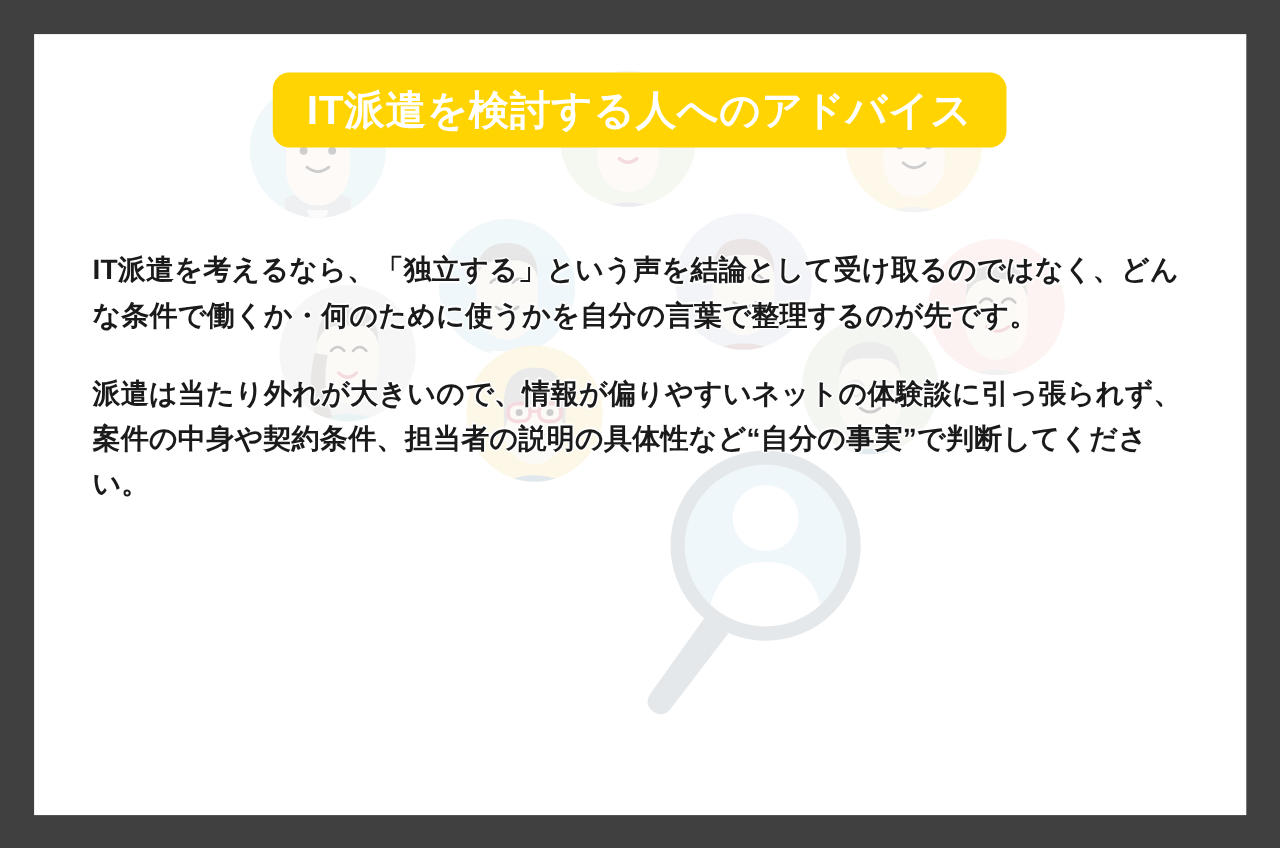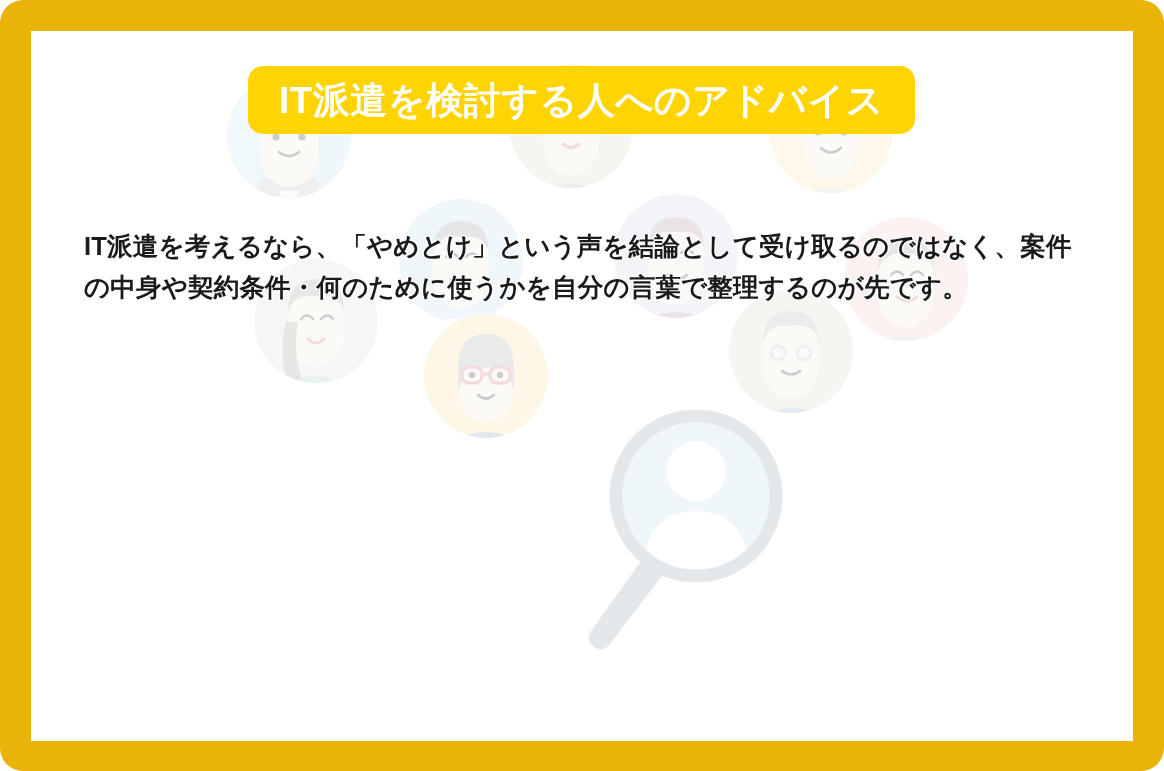--- a/index.html
+++ b/index.html
@@ -8,24 +8,23 @@
     background: #ffffff;
   }
   body {
     font-family: "Liberation Sans", "DejaVu Sans", sans-serif;
   }
 
   .slide {
     position: relative;
     width: 1164px;
     height: 771px;
-    background: #eab308;
+    background: #404040;
     overflow: hidden;
     box-sizing: border-box;
-    border-radius: 23px;
   }
 
   .canvas {
     position: absolute;
     left: 31px;
     top: 31px;
     width: 1102px;
     height: 710px;
     background: #ffffff;
     overflow: hidden;
@@ -260,17 +259,18 @@
         </g>
         <circle cx="665" cy="465" r="80" fill="none" stroke="#A9B6C0" stroke-width="13"></circle>
       </g>
     </svg>
 
     <div class="title-badge">
       <span class="title-text">IT派遣を検討する人へのアドバイス</span>
     </div>
 
     <div class="body-copy">
-      <p class="para">IT派遣を考えるなら、「やめとけ」という声を結論として受け取るのではなく、案件の中身や契約条件・何のために使うかを自分の言葉で整理するのが先です。</p>
+      <p class="para">IT派遣を考えるなら、「独立する」という声を結論として受け取るのではなく、どんな条件で働くか・何のために使うかを自分の言葉で整理するのが先です。</p>
+      <p class="para">派遣は当たり外れが大きいので、情報が偏りやすいネットの体験談に引っ張られず、案件の中身や契約条件、担当者の説明の具体性など“自分の事実”で判断してください。</p>
     </div>
 
   </div>
 </div>
 
 </body></html>

